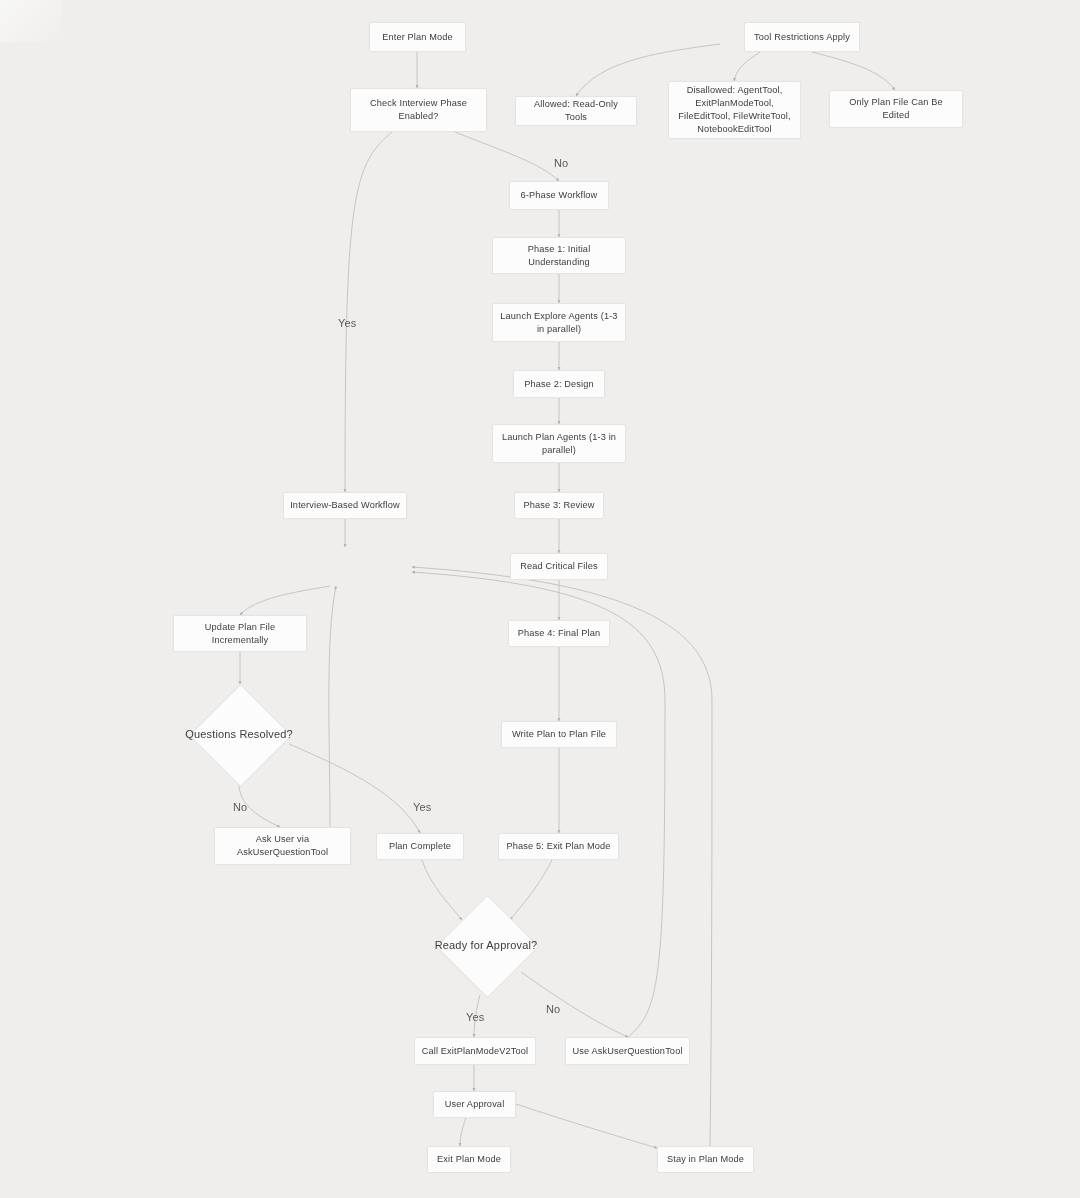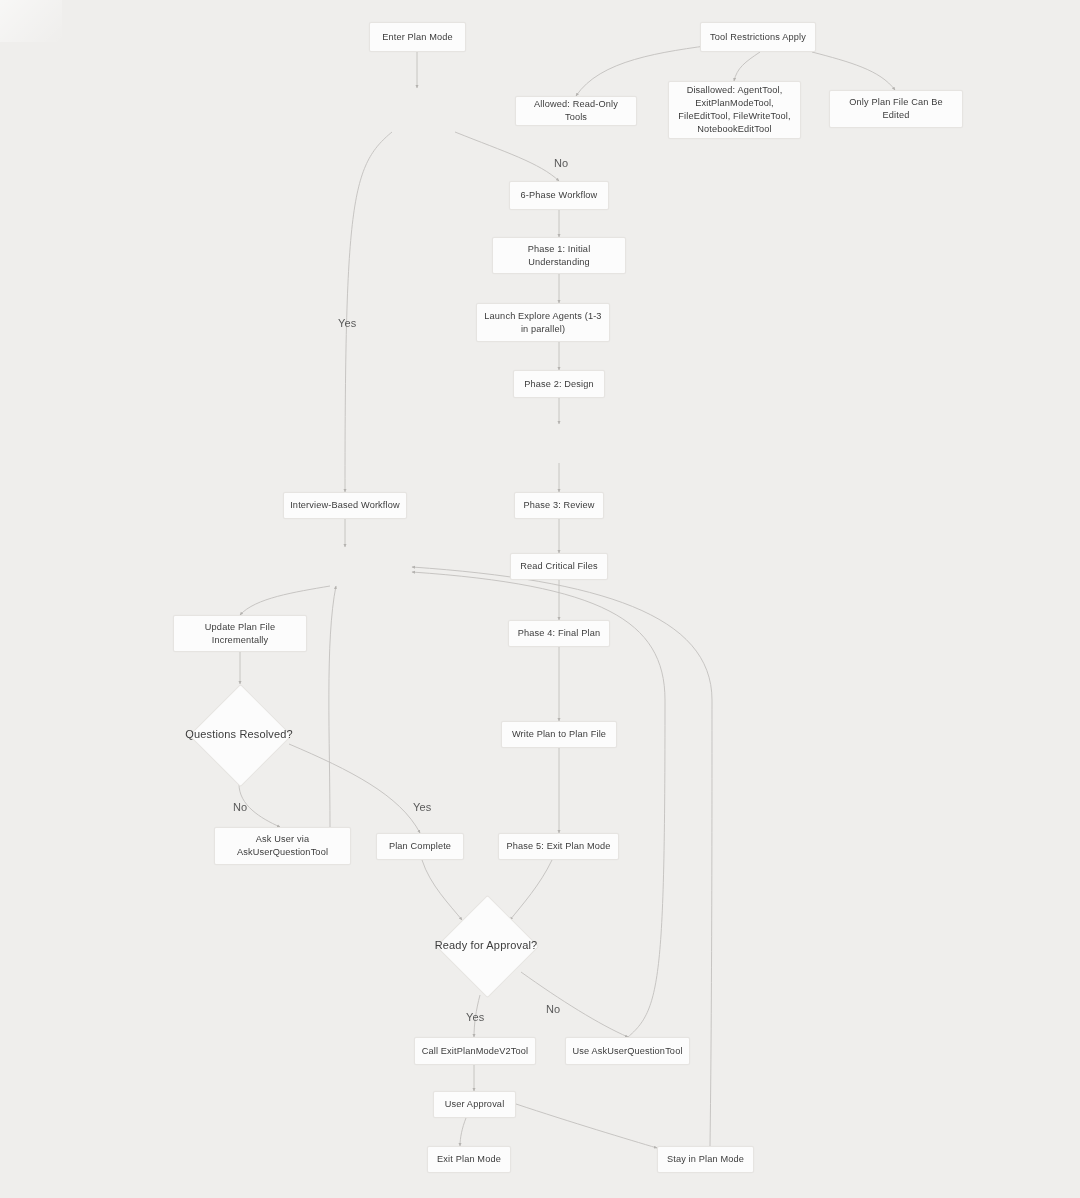--- a/index.html
+++ b/index.html
@@ -139,43 +139,49 @@
         <path d="M 474 1065 L 474 1091" marker-end="url(#arrowhead)"></path>
         <path d="M 466 1118 C 462 1128 460 1138 460 1146" marker-end="url(#arrowhead)"></path>
         <path d="M 516 1104 C 570 1122 630 1140 657 1148" marker-end="url(#arrowhead)"></path>
         <path d="M 628 1037 C 660 1010 665 980 665 700 C 665 620 600 585 412 572" marker-end="url(#arrowhead)"></path>
         <path d="M 710 1146 C 712 1000 712 800 712 700 C 712 615 600 580 412 567" marker-end="url(#arrowhead)"></path>
       </g>
   </svg>
 <div class="node" style="left: 369px; top: 22px; width: 97px; height: 30px;">
       <span>Enter Plan Mode</span>
     </div>
-    <div class="node" style="left: 700px; top: 22px; width: 116px; height: 30px;">
+    <div class="node" style="left: 744px; top: 22px; width: 116px; height: 30px;">
       <span>Tool Restrictions Apply</span>
+    </div>
+    <div class="node" style="left: 350px; top: 88px; width: 137px; height: 44px;">
+      <span>Check Interview Phase Enabled?</span>
     </div>
     <div class="node" style="left: 515px; top: 96px; width: 122px; height: 30px;">
       <span>Allowed: Read-Only Tools</span>
     </div>
     <div class="node" style="left: 668px; top: 81px; width: 133px; height: 58px;">
       <span>Disallowed: AgentTool, ExitPlanModeTool, FileEditTool, FileWriteTool, NotebookEditTool</span>
     </div>
     <div class="node" style="left: 829px; top: 90px; width: 134px; height: 38px;">
       <span>Only Plan File Can Be Edited</span>
     </div>
     <div class="node" style="left: 509px; top: 181px; width: 100px; height: 29px;">
       <span>6-Phase Workflow</span>
     </div>
     <div class="node" style="left: 492px; top: 237px; width: 134px; height: 37px;">
       <span>Phase 1: Initial Understanding</span>
     </div>
-    <div class="node" style="left: 476px; top: 303px; width: 134px; height: 39px;">
+    <div class="node" style="left: 492px; top: 303px; width: 134px; height: 39px;">
       <span>Launch Explore Agents (1-3 in parallel)</span>
     </div>
     <div class="node" style="left: 513px; top: 370px; width: 92px; height: 28px;">
       <span>Phase 2: Design</span>
+    </div>
+    <div class="node" style="left: 492px; top: 424px; width: 134px; height: 39px;">
+      <span>Launch Plan Agents (1-3 in parallel)</span>
     </div>
     <div class="node" style="left: 283px; top: 492px; width: 124px; height: 27px;">
       <span>Interview-Based Workflow</span>
     </div>
     <div class="node" style="left: 514px; top: 492px; width: 90px; height: 27px;">
       <span>Phase 3: Review</span>
     </div>
     <div class="node" style="left: 510px; top: 553px; width: 98px; height: 27px;">
       <span>Read Critical Files</span>
     </div>

